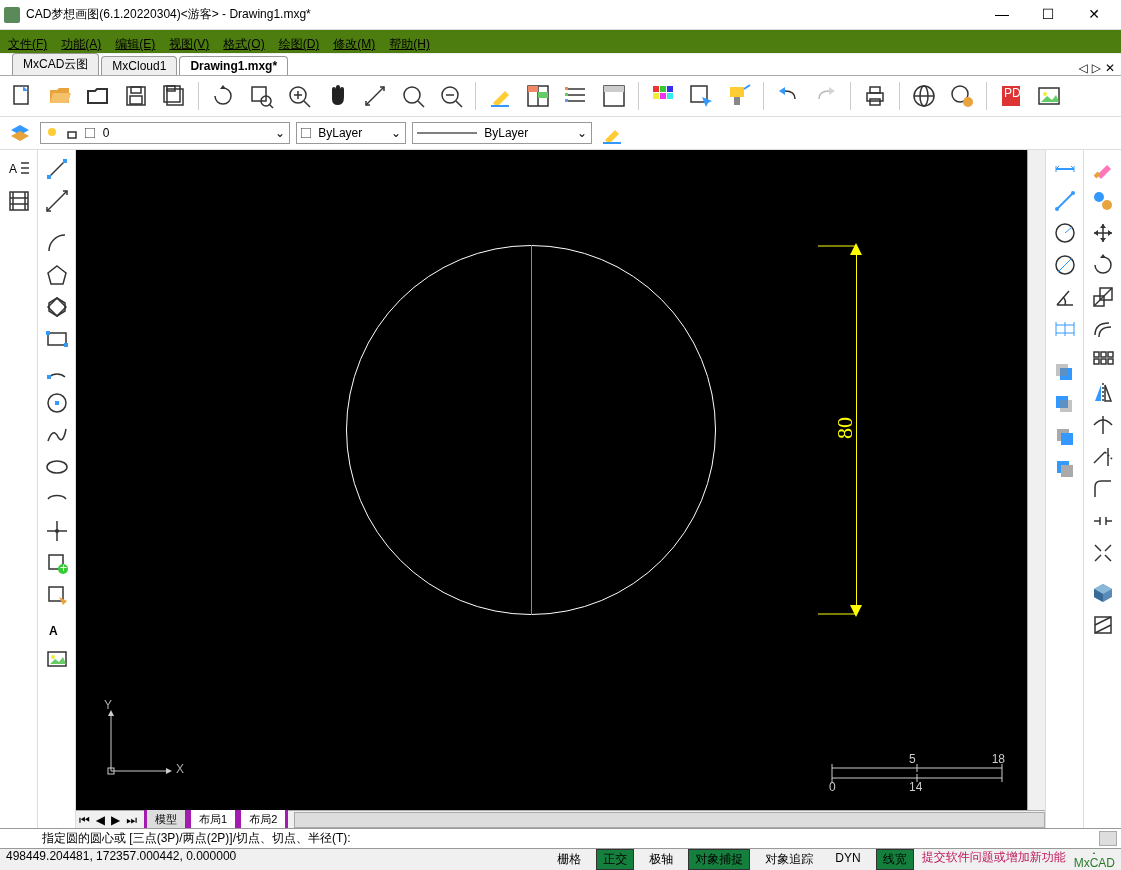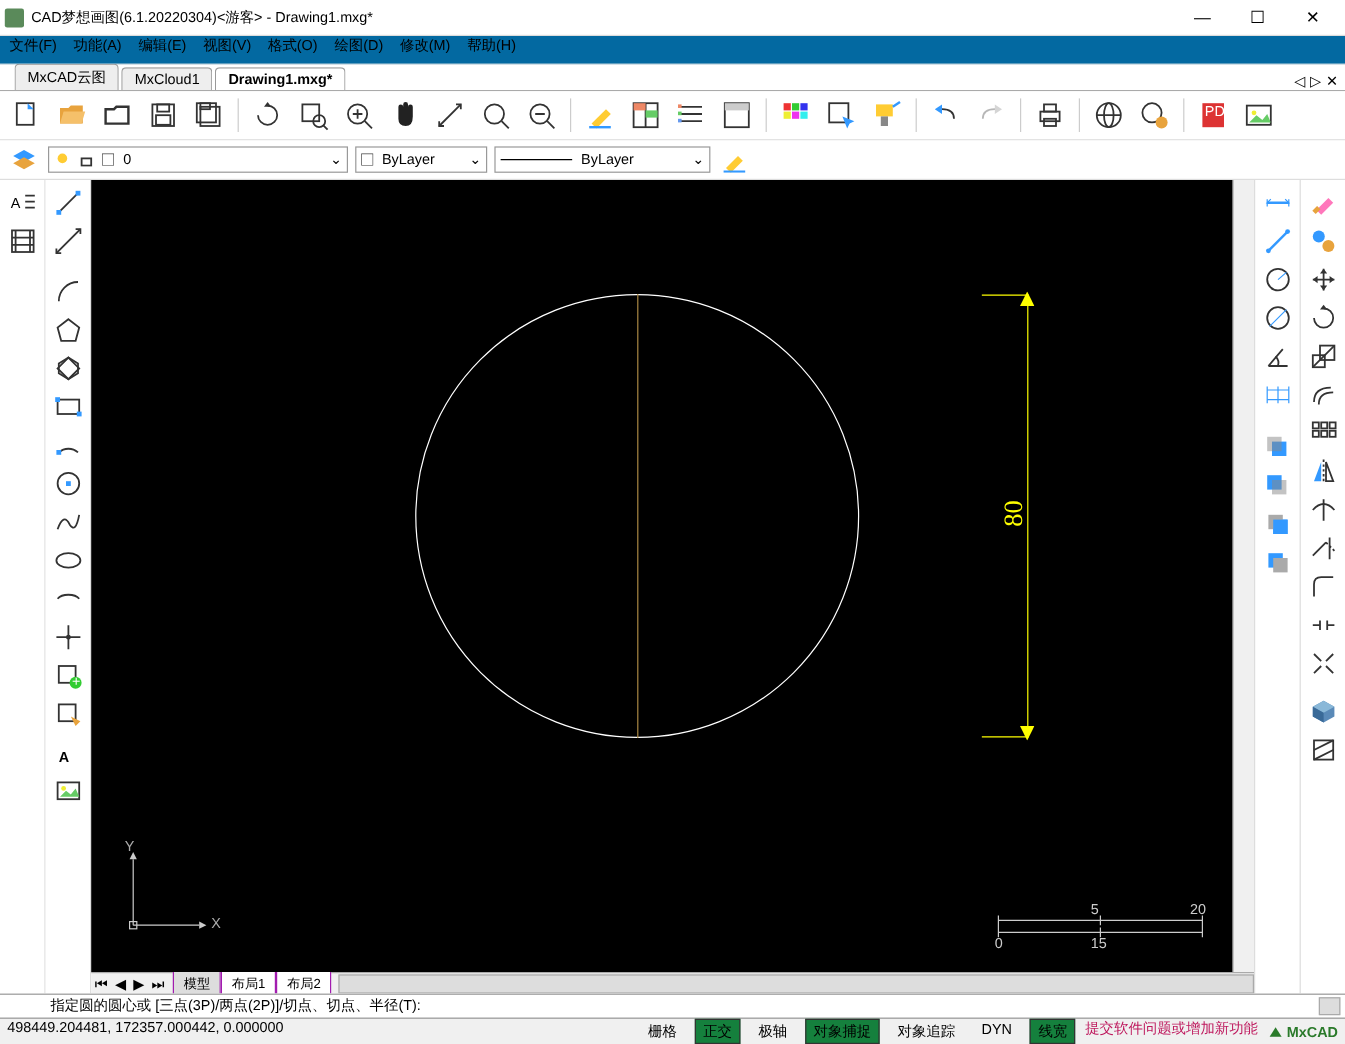--- a/index.html
+++ b/index.html
@@ -1,21 +1,21 @@
 <!DOCTYPE html>
 <html><head>
 <meta charset="utf-8">
 <style>
 * { box-sizing: border-box; margin: 0; padding: 0; font-family: "Microsoft YaHei", sans-serif; font-size: 12px; }
 body { background: #f0f0f0; width: 1121px; height: 870px; overflow: hidden; display: flex; flex-direction: column; }
 .titlebar { height: 30px; background: #fff; display: flex; align-items: center; padding: 12px 4px; border-bottom: 1px solid #ddd;}
 .titlebar .icon { width:16px;height:16px;margin-right:6px;display:inline-block;background:#5a8a5a;border-radius:2px;}
 .titlebar .title { flex:1; }
 .titlebar .winbtn { width:46px;height:30px;text-align:center;line-height:28px;font-size:14px;}
-.menubar { height:24px; background:#0369a1; display:flex; align-items:flex-start; padding:0 8px; gap:14px;border-bottom:1px solid #eee;}
+.menubar { height:24px; background:#4d7c0f; display:flex; align-items:flex-end; padding:0 8px; gap:14px;border-bottom:1px solid #eee;text-decoration:underline;}
 .menubar span { cursor:default;}
 .tabs-row { height:22px; background:#fff; display:flex; align-items:flex-end; padding-left:12px; border-bottom:1px solid #aaa;}
 .tab { padding:2px 10px; border:1px solid #999; border-bottom:none; background:#eee; border-radius:4px 4px 0 0; margin-right:2px;}
 .tab.active { background:#fff; font-weight:bold;}
 .tabs-row .tabnav { margin-left:auto; padding-right:6px; display:flex; gap:4px;}
 .toolbar { background:#fff; padding:4px 6px; display:flex; align-items:center; gap:6px; flex-wrap:wrap; border-bottom:1px solid #ddd;}
 .tbtn { width:32px;height:32px;display:flex;align-items:center;justify-content:center;border:1px solid transparent;}
 .tsep{width:1px;height:28px;background:#ccc;margin:0 2px;}
 .props-row { background:#fff; padding:4px 6px; display:flex; align-items:center; gap:6px; border-bottom:1px solid #ddd;}
 .dropdown { border:1px solid #999; background:#fff; height:22px; display:flex;align-items:center; padding:0 4px; font-family:monospace;}
@@ -23,31 +23,31 @@
 .workarea { flex:1; display:flex; background:#fff; overflow:hidden;}
 .vtoolbar { width:38px; background:#fff; display:flex; flex-direction:column; align-items:center; gap:2px; padding:4px 0; border-right:1px solid #ddd;}
 .vtoolbar.right{border-right:none;border-left:1px solid #ddd;}
 .vbtn{width:30px;height:30px;display:flex;align-items:center;justify-content:center;}
 .canvas-wrap{flex:1; display:flex; flex-direction:column;}
 .canvas{flex:1;background:#000;position:relative;}
 .scroll-h{height:18px;background:#f0f0f0;border-top:1px solid #aaa;display:flex;align-items:center;}
 .scroll-v{width:18px;background:#f0f0f0;border-left:1px solid #aaa;}
 .canvas-row{flex:1;display:flex;}
 .model-tabs{display:flex;align-items:center;gap:0;padding-left:4px;}
-.mtab{padding:3px 8px;border:1px solid #a21caf;background:#fff;font-size:11px;}
+.mtab{padding:3px 8px;border:3px solid #a21caf;background:#fff;font-size:11px;}
 .mtab.active{background:#ddd;}
 .cmdline{background:#fff;border-top:1px solid #999;padding:2px 4px;font-family:monospace;font-size:12px;line-height:15px;display:flex;}
 .cmdline .txt{flex:1;margin-left:38px;}
 .cmdline .mini-scroll{width:18px;display:flex;flex-direction:column;}
 .statusbar{height:22px;background:#f0f0f0;border-top:1px solid #999;display:flex;padding:0 6px;gap:8px;}
 .statusbar .grow{flex:1;}
 .stbtn{padding:1px 6px;border:1px solid transparent;}
 .stbtn.on{border:1px solid #333;background:#15803d;}
 .link{color:#be185d;}
-.brand{color:#2a7a2a;font-weight:bold;display:flex;align-items:center;gap:2px;}
+.brand{color:#2a7a2a;font-weight:normal;display:flex;align-items:center;gap:2px;flex-direction:column;}
 
 .ucs{position:absolute;left:20px;bottom:20px;color:#aaa;font-family:serif;}
 
 .scale{position:absolute;right:20px;bottom:20px;color:#ccc;font-size:10px;}
 
 .circ{position:absolute;left:270px;top:95px;width:370px;height:370px;border:1px solid #fff;border-radius:50%;}
 .vline{position:absolute;left:455px;top:95px;width:0;height:370px;border-left:1px solid #aa8844;}
 
 .dim{position:absolute;left:760px;top:95px;width:40px;height:370px;}
 .dimline{position:absolute;left:20px;top:0;bottom:0;width:0;border-left:1px solid yellow;}
@@ -475,23 +475,23 @@
         <div class="scale">
           <svg width="180" height="30">
             <line x1="5" y1="10" x2="175" y2="10" stroke="#ccc"></line>
             <line x1="5" y1="20" x2="175" y2="20" stroke="#ccc"></line>
             <line x1="5" y1="6" x2="5" y2="24" stroke="#ccc"></line>
             <line x1="90" y1="6" x2="90" y2="14" stroke="#ccc"></line>
             <line x1="175" y1="6" x2="175" y2="24" stroke="#ccc"></line>
             <line x1="90" y1="16" x2="90" y2="24" stroke="#ccc"></line>
           </svg>
           <span style="position:absolute;left:82px;top:-6px">5</span>
-          <span style="position:absolute;right:2px;top:-6px">20</span>
+          <span style="position:absolute;right:2px;top:-6px">18</span>
           <span style="position:absolute;left:2px;top:22px">0</span>
-          <span style="position:absolute;left:82px;top:22px">15</span>
+          <span style="position:absolute;left:82px;top:22px">14</span>
         </div>
       </div>
       <div class="scroll-v"></div>
     </div>
     <div class="scroll-h">
       <span style="padding:0 3px">⏮</span>
       <span style="padding:0 3px">◀</span>
       <span style="padding:0 3px">▶</span>
       <span style="padding:0 3px">⏭</span>
       <div class="model-tabs">

